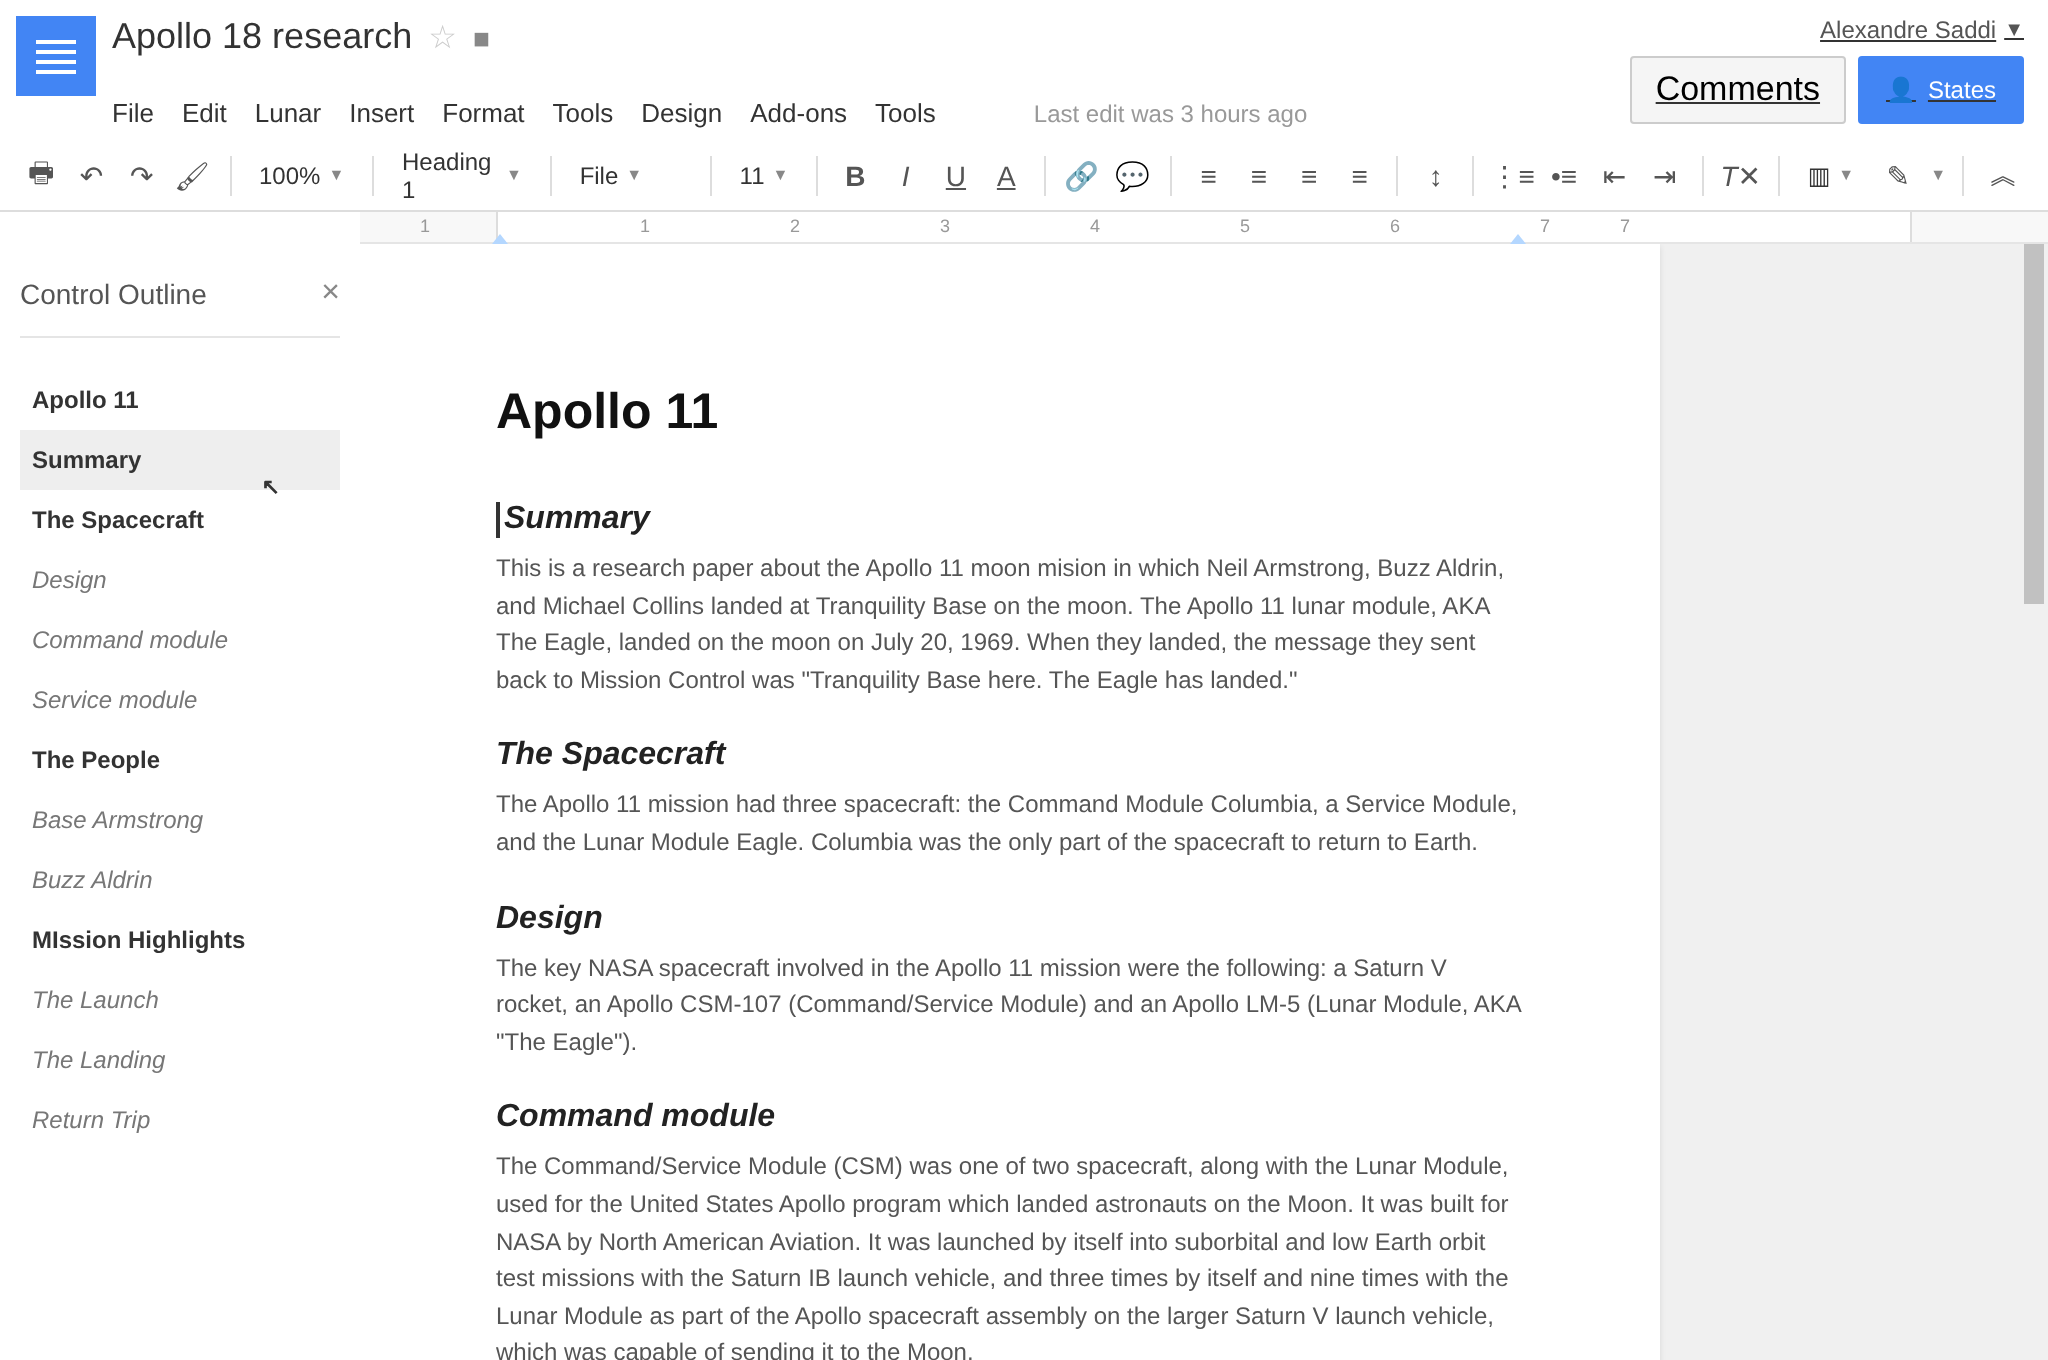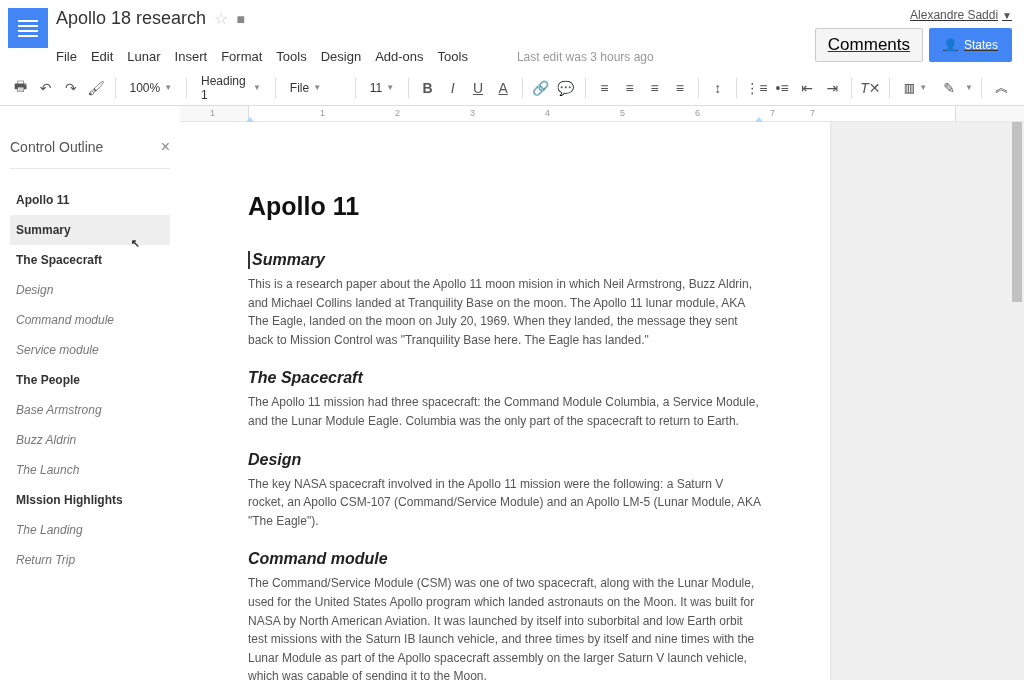--- a/index.html
+++ b/index.html
@@ -191,22 +191,22 @@
     <div id="outline-list">
         <div class="outline-item outline-l1">Apollo 11</div>
         <div class="outline-item outline-l1 outline-selected" style="position: relative;">Summary<span class="cursor-icon">↖</span></div>
         <div class="outline-item outline-l1">The Spacecraft</div>
         <div class="outline-item outline-l2">Design</div>
         <div class="outline-item outline-l2">Command module</div>
         <div class="outline-item outline-l2">Service module</div>
         <div class="outline-item outline-l1">The People</div>
         <div class="outline-item outline-l2">Base Armstrong</div>
         <div class="outline-item outline-l2">Buzz Aldrin</div>
+        <div class="outline-item outline-l1">MIssion Highlights</div>
         <div class="outline-item outline-l2">The Launch</div>
-        <div class="outline-item outline-l1">MIssion Highlights</div>
         <div class="outline-item outline-l2">The Landing</div>
         <div class="outline-item outline-l2">Return Trip</div>
       </div>
   </div>
 
   <div class="canvas">
     <div class="page">
       <h1>Apollo 11</h1>
       <div id="doc-body">
           <h2 class="first">Summary</h2>

